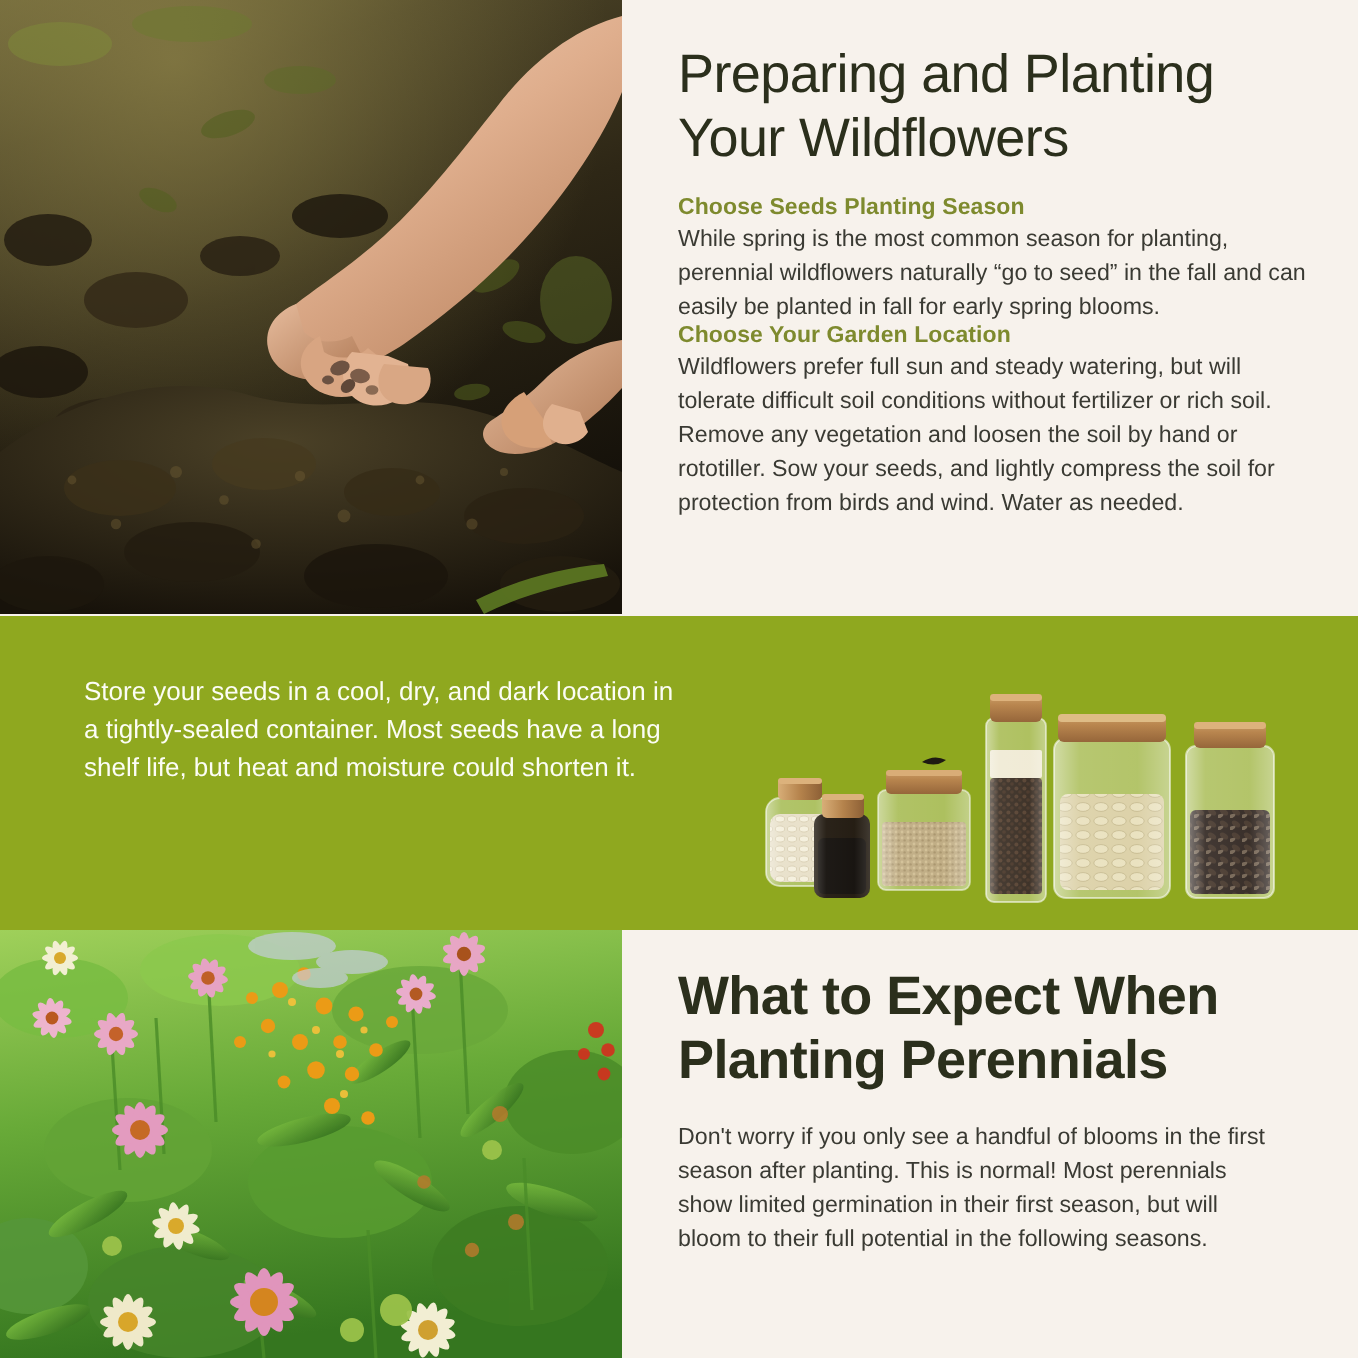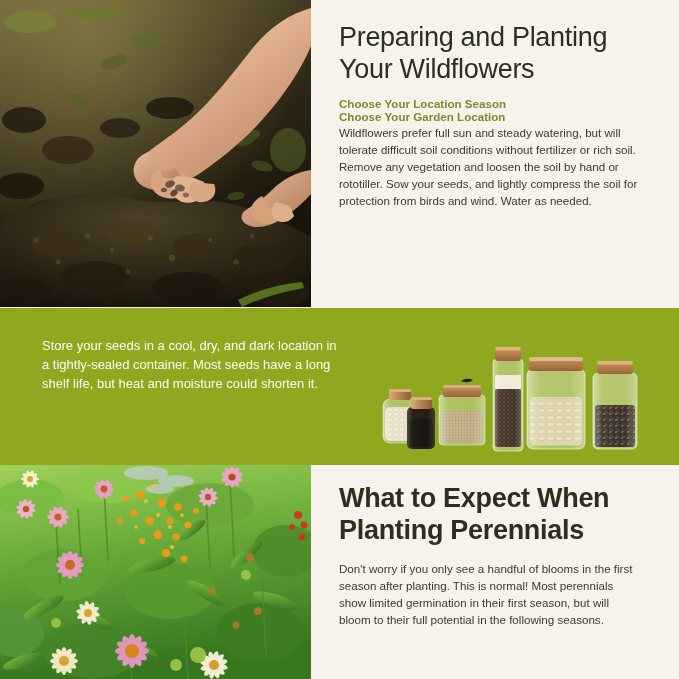--- a/index.html
+++ b/index.html
@@ -214,21 +214,22 @@
         <path d="M276 202 C270 208 270 216 276 220 C282 224 290 222 294 216 L290 206 Z" fill="#e0b08e"></path>
 
         <path d="M238 300 C258 290 280 284 302 282 L304 288 C282 292 260 298 242 307 Z" fill="#5d7a22" opacity="0.9"></path>
       </svg>
     </div>
 
     <div class="sec1-text">
       <h1 class="title">Preparing and Planting Your Wildflowers</h1>
 
       <div>
-        <div class="subhead">Choose Your Location Season</div>
+        <div class="subhead">Choose Seeds Planting Season</div>
+        <p class="para">While spring is the most common season for planting, perennial wildflowers naturally “go to seed” in the fall and can easily be planted in fall for early spring blooms.</p>
       </div>
 
       <div>
         <div class="subhead">Choose Your Garden Location</div>
         <p class="para">Wildflowers prefer full sun and steady watering, but will tolerate difficult soil conditions without fertilizer or rich soil.</p>
       </div>
 
       <div>
         <p class="para">Remove any vegetation and loosen the soil by hand or rototiller. Sow your seeds, and lightly compress the soil for protection from birds and wind. Water as needed.</p>
       </div>

